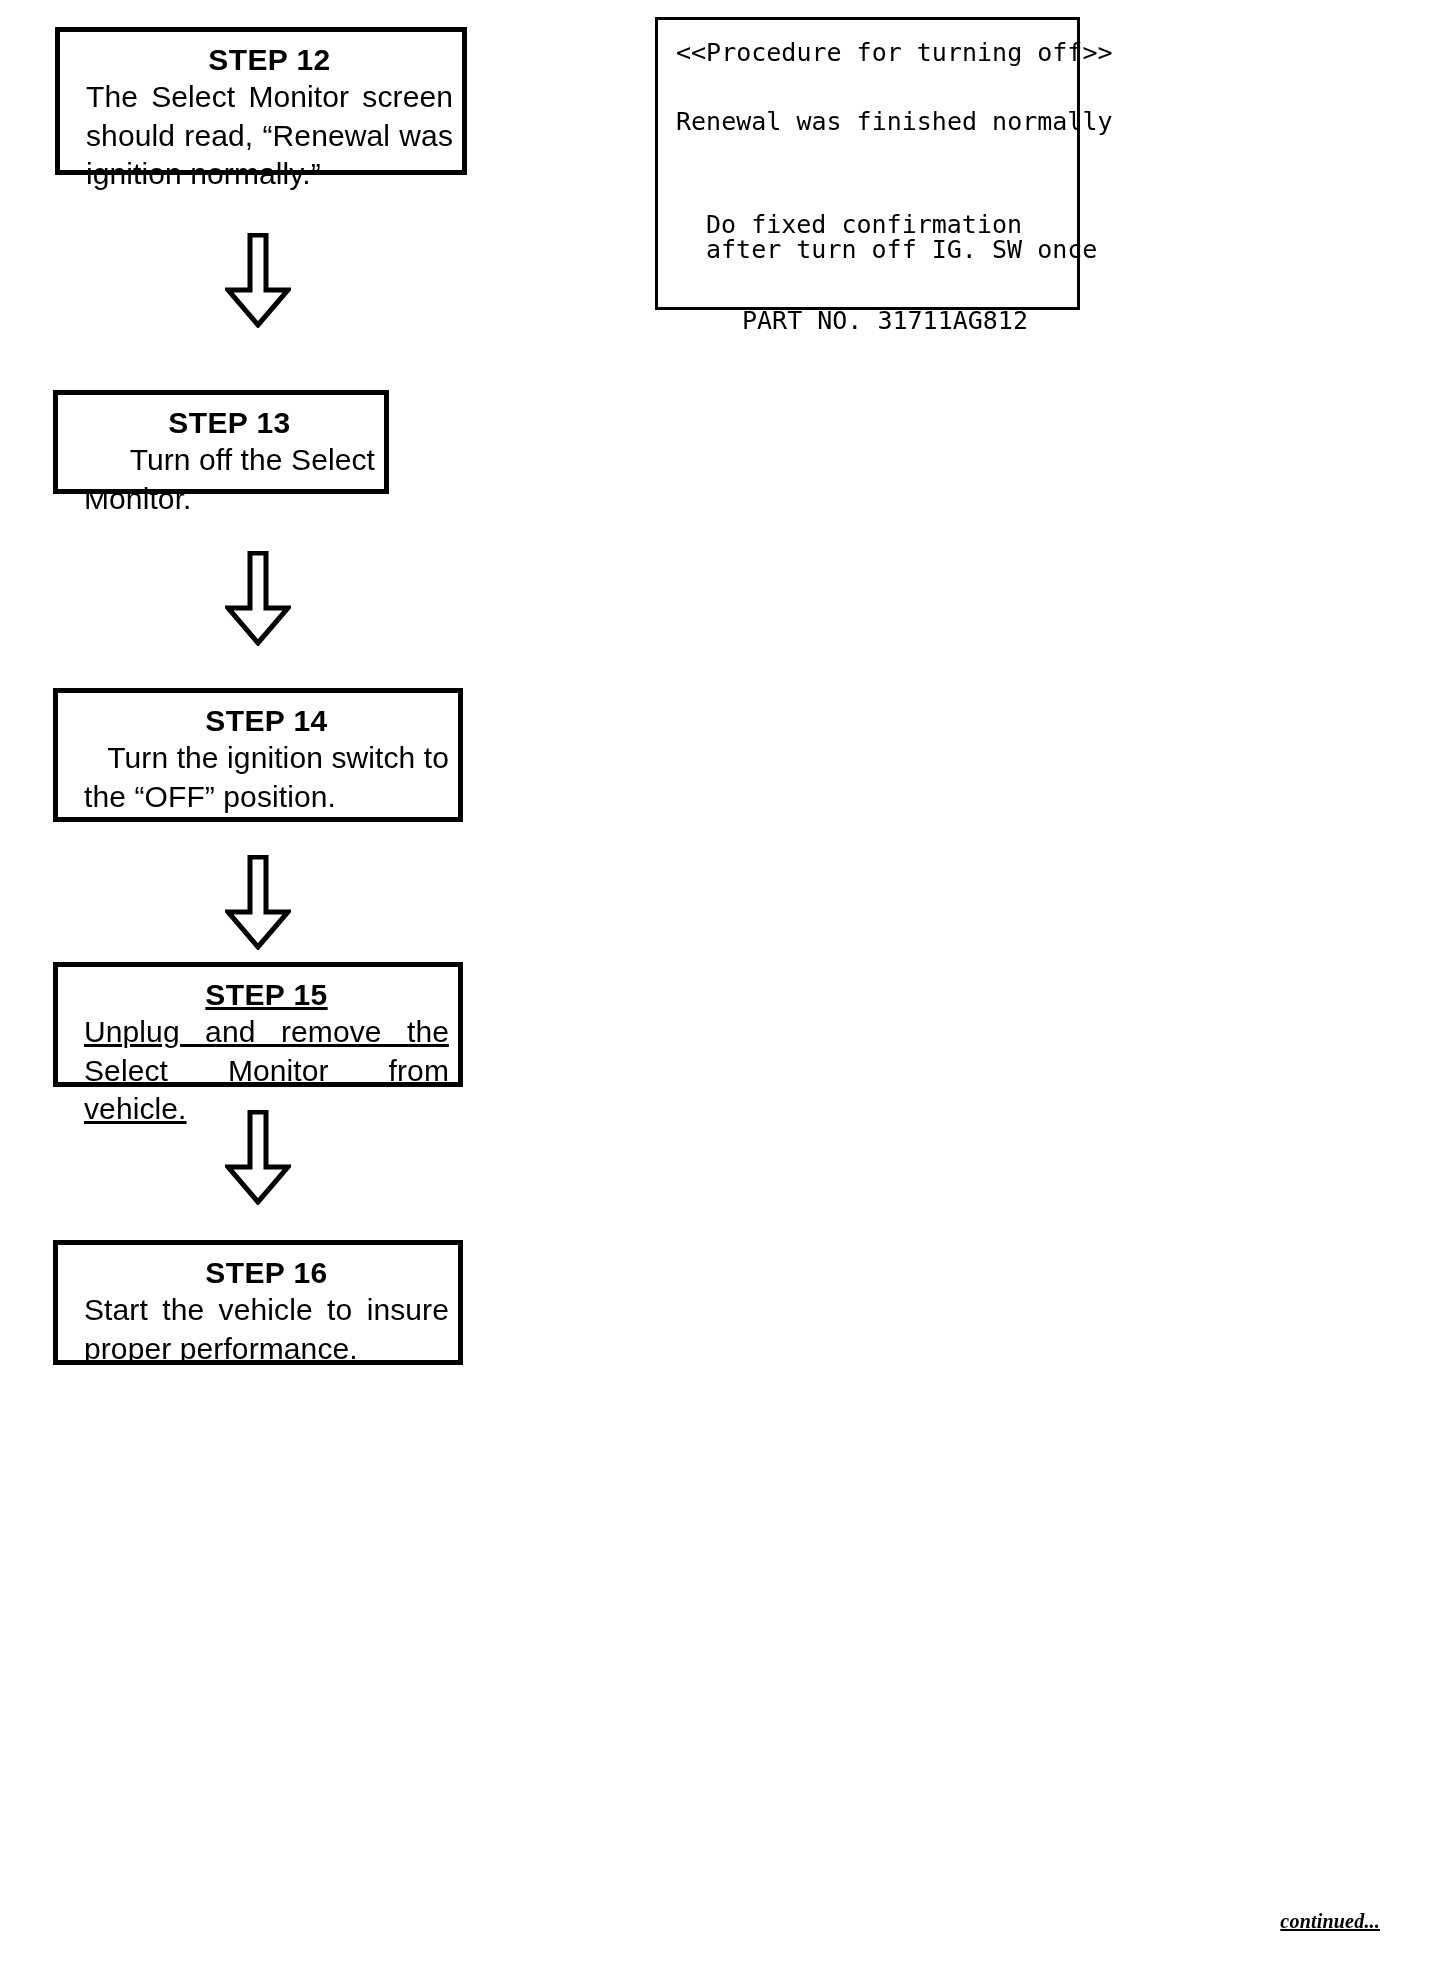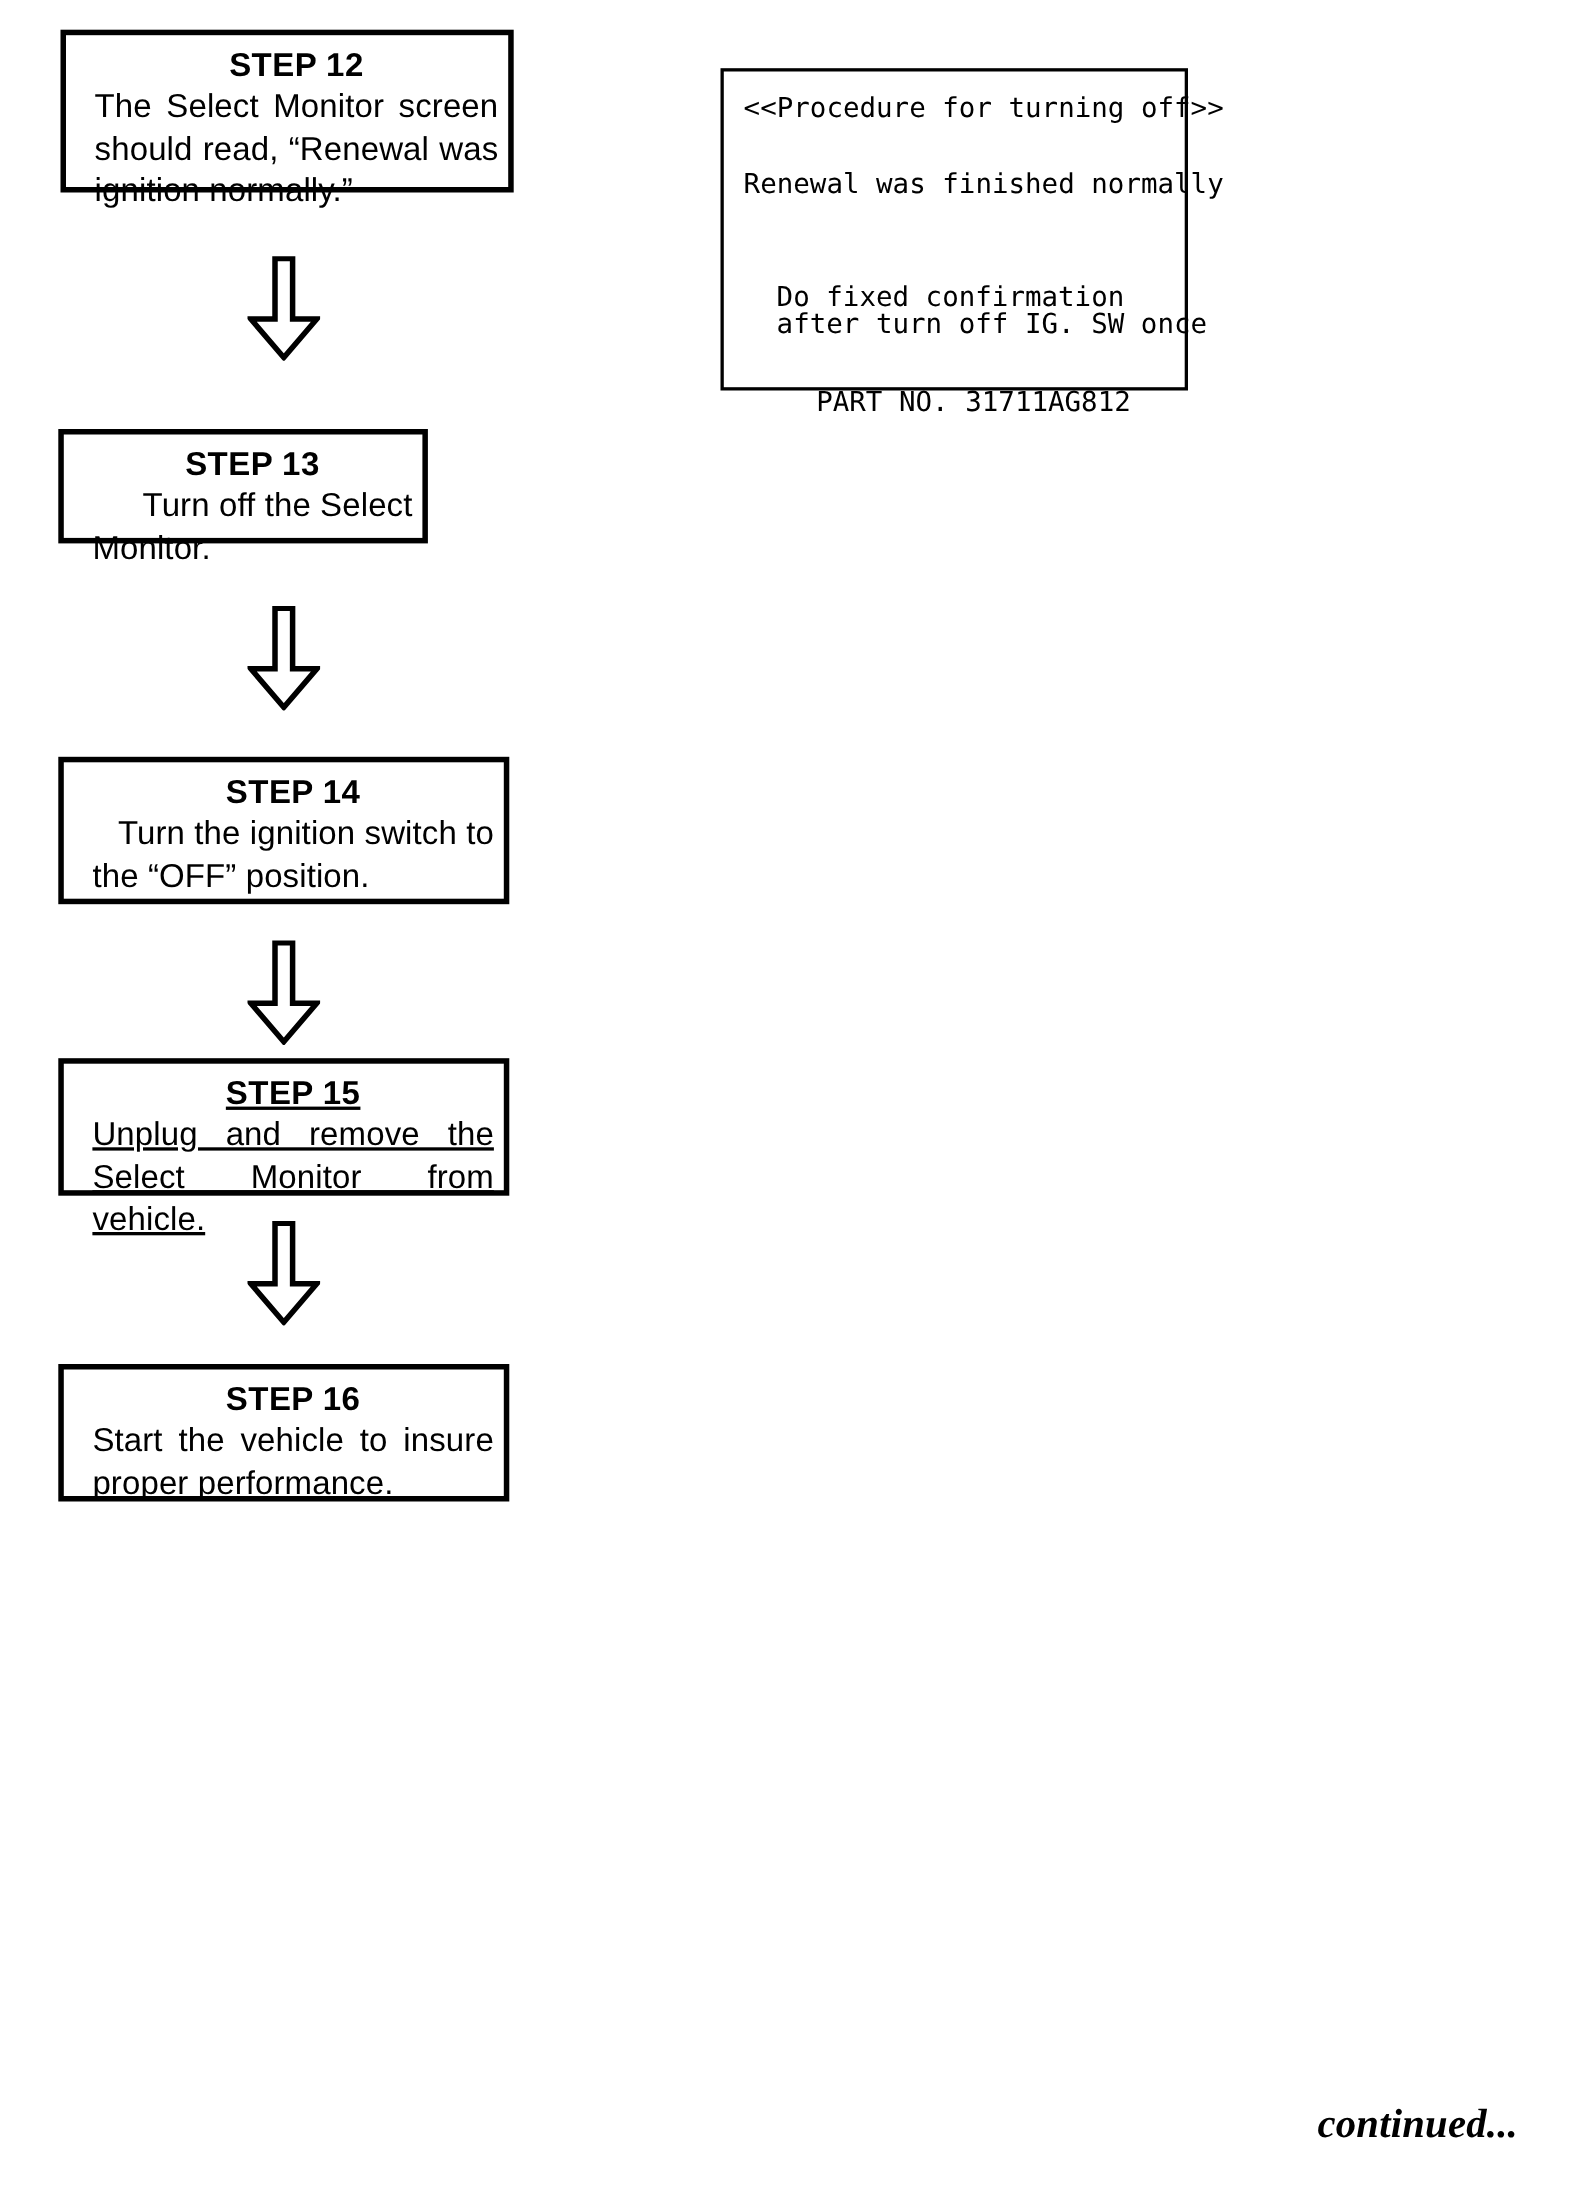--- a/index.html
+++ b/index.html
@@ -57,21 +57,20 @@
     position: absolute;
   }
   .arrow svg { display: block; }
 
   
   .monitor-box {
     position: absolute;
     box-sizing: border-box;
     border: 3px solid #000000;
     background: #ffffff;
-    margin-top: 45px;
   }
   .monitor-inner {
     position: relative;
     height: 100%;
     padding: 20px 16px 0 18px;
     box-sizing: border-box;
     font-family: "DejaVu Sans Mono", "Liberation Mono", monospace;
     font-size: 25px;
     line-height: 1.0;
     letter-spacing: 0px;
@@ -82,23 +81,24 @@
   .mon-gap-md { height: 46px; }
   .mon-indent { padding-left: 30px; }
   .mon-part { padding-left: 66px; }
 
   
   .footer-note {
     position: absolute;
     font-family: "Liberation Serif", "DejaVu Serif", serif;
     font-weight: bold;
     font-style: italic;
-    font-size: 37px;
+    font-size: 20px;
     letter-spacing: 0.2px;
     white-space: nowrap;
+    text-decoration: underline;
   }
 </style>
 </head>
 <body>
 
 <div class="page">
 
   <div class="step-box" style="left:55px; top:27px; width:412px; height:148px;">
     <div class="step-inner">
       <div class="step-title">STEP 12</div>

